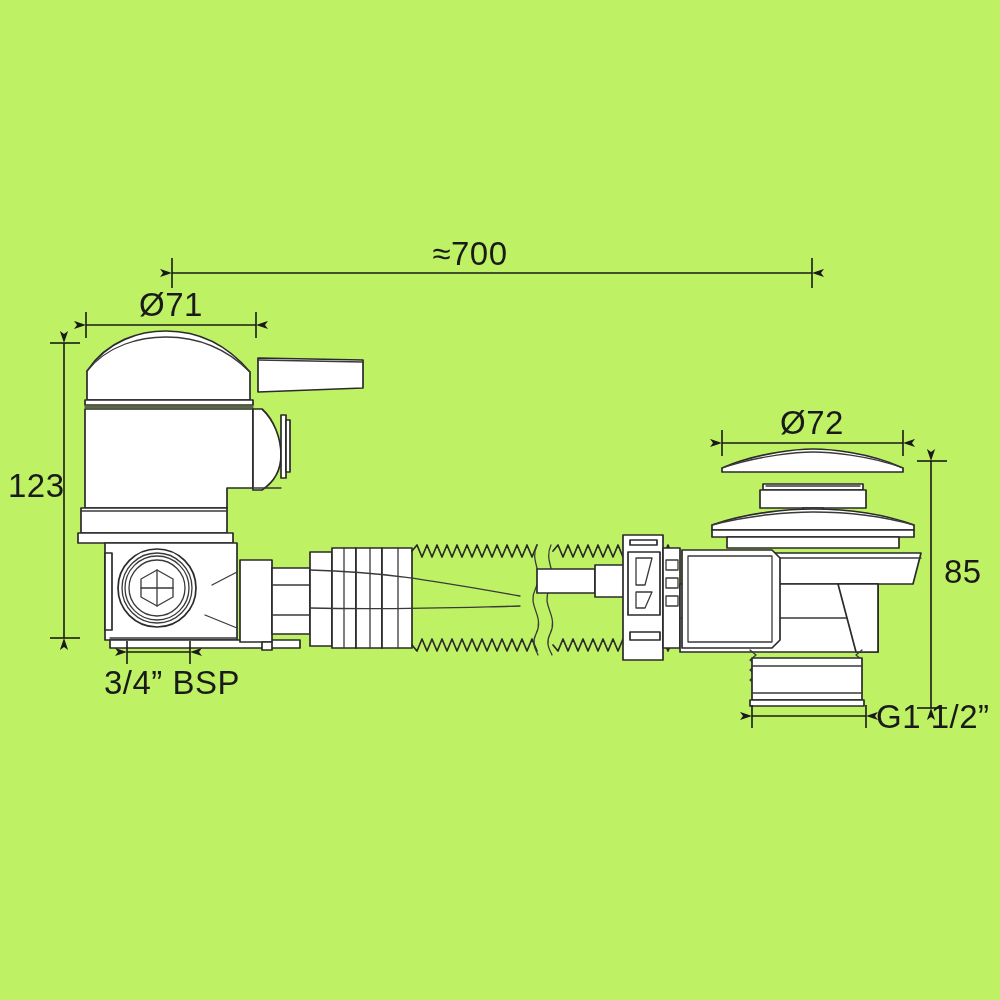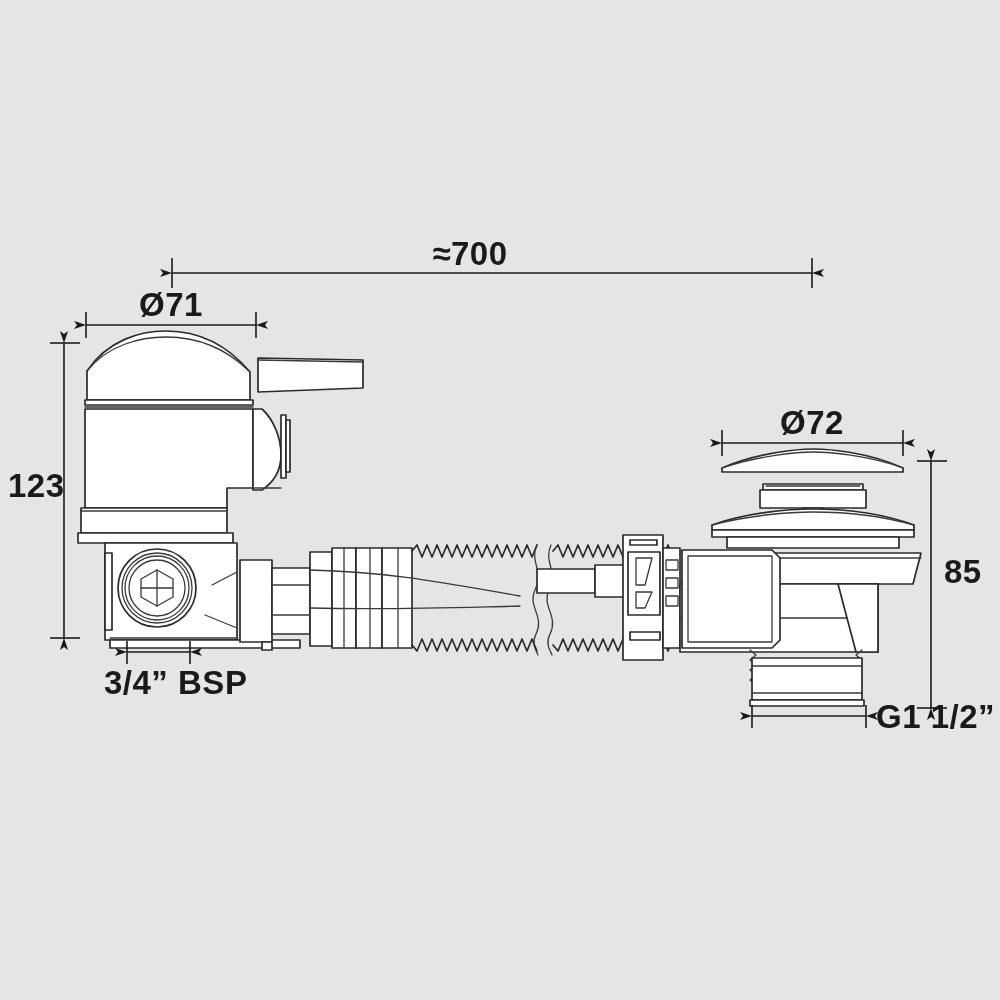--- a/index.html
+++ b/index.html
@@ -10,22 +10,21 @@
   body {
     width: 1000px;
     height: 1000px;
     font-family: "Liberation Sans", sans-serif;
     overflow: hidden;
   }
   #drawing-root {
     position: relative;
     width: 1000px;
     height: 1000px;
-    background: #e5e5e5;
-    font-weight: bold;
+    background: #bef264;
   }
   svg.sheet {
     display: block;
     width: 1000px;
     height: 1000px;
   }
   .dim-text {
     font-family: "Liberation Sans", sans-serif;
     font-size: 33px;
     fill: #1a1a1a;

